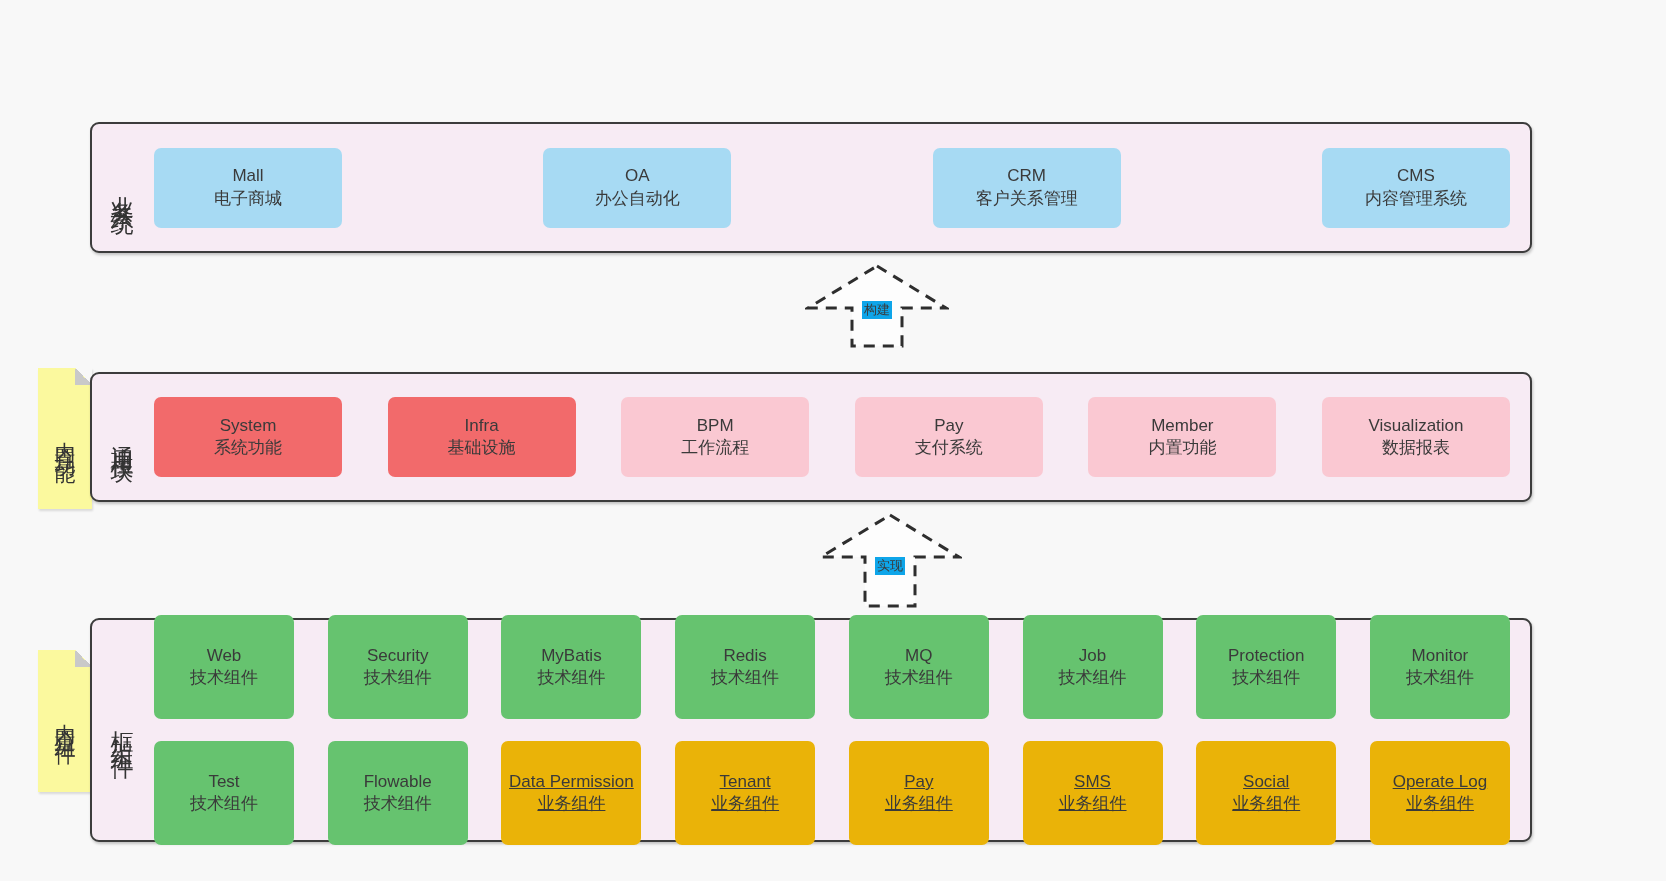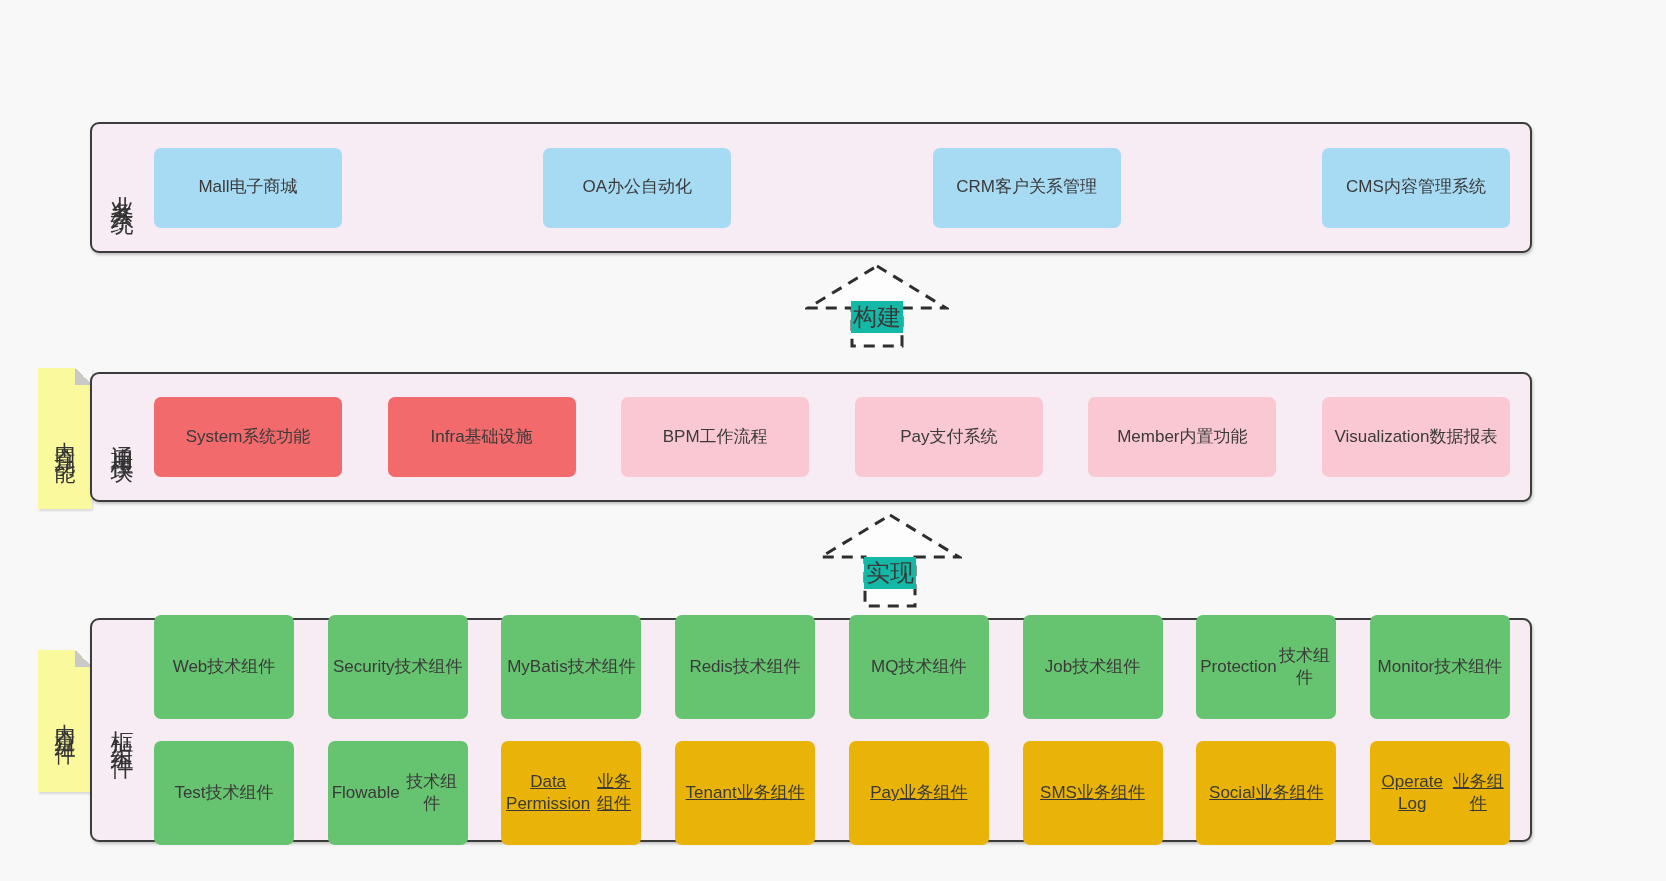--- a/index.html
+++ b/index.html
@@ -54,20 +54,21 @@
     flex-direction: column;
     justify-content: center;
     gap: 22px;
     padding-right: 20px;
   }
   .row { display: flex; justify-content: space-between; }
 
   .box {
     border-radius: 7px;
     display: flex;
+    flex-direction: column;
     align-items: center;
     justify-content: center;
     text-align: center;
     font-size: 17px;
     line-height: 1.3;
     padding: 2px 4px;
   }
   .wide { width: 188px; height: 80px; }
   .narrow { width: 140px; height: 104px; }
 
@@ -107,23 +108,23 @@
 
   
   .arrow { position: absolute; }
   .arrow-1 { left: 805px; top: 263px; width: 144px; height: 86px; }
   .arrow-2 { left: 818px; top: 511px; width: 144px; height: 98px; font-family: Liberation Serif, serif; }
   .arrow svg { display: block; }
   .arrow-label {
     position: absolute;
     left: 50%;
     transform: translateX(-50%);
-    background: #14b8a6;
+    background: #0ea5e9;
     padding: 0 2px;
-    font-size: 24px;
+    font-size: 13px;
     color: #3a3a3a;
     white-space: nowrap;
   }
   .arrow-1 .arrow-label { top: 38px; }
   .arrow-2 .arrow-label { top: 46px; }
 </style>
 </head>
 <body>
 
 <div class="layer layer-1">

